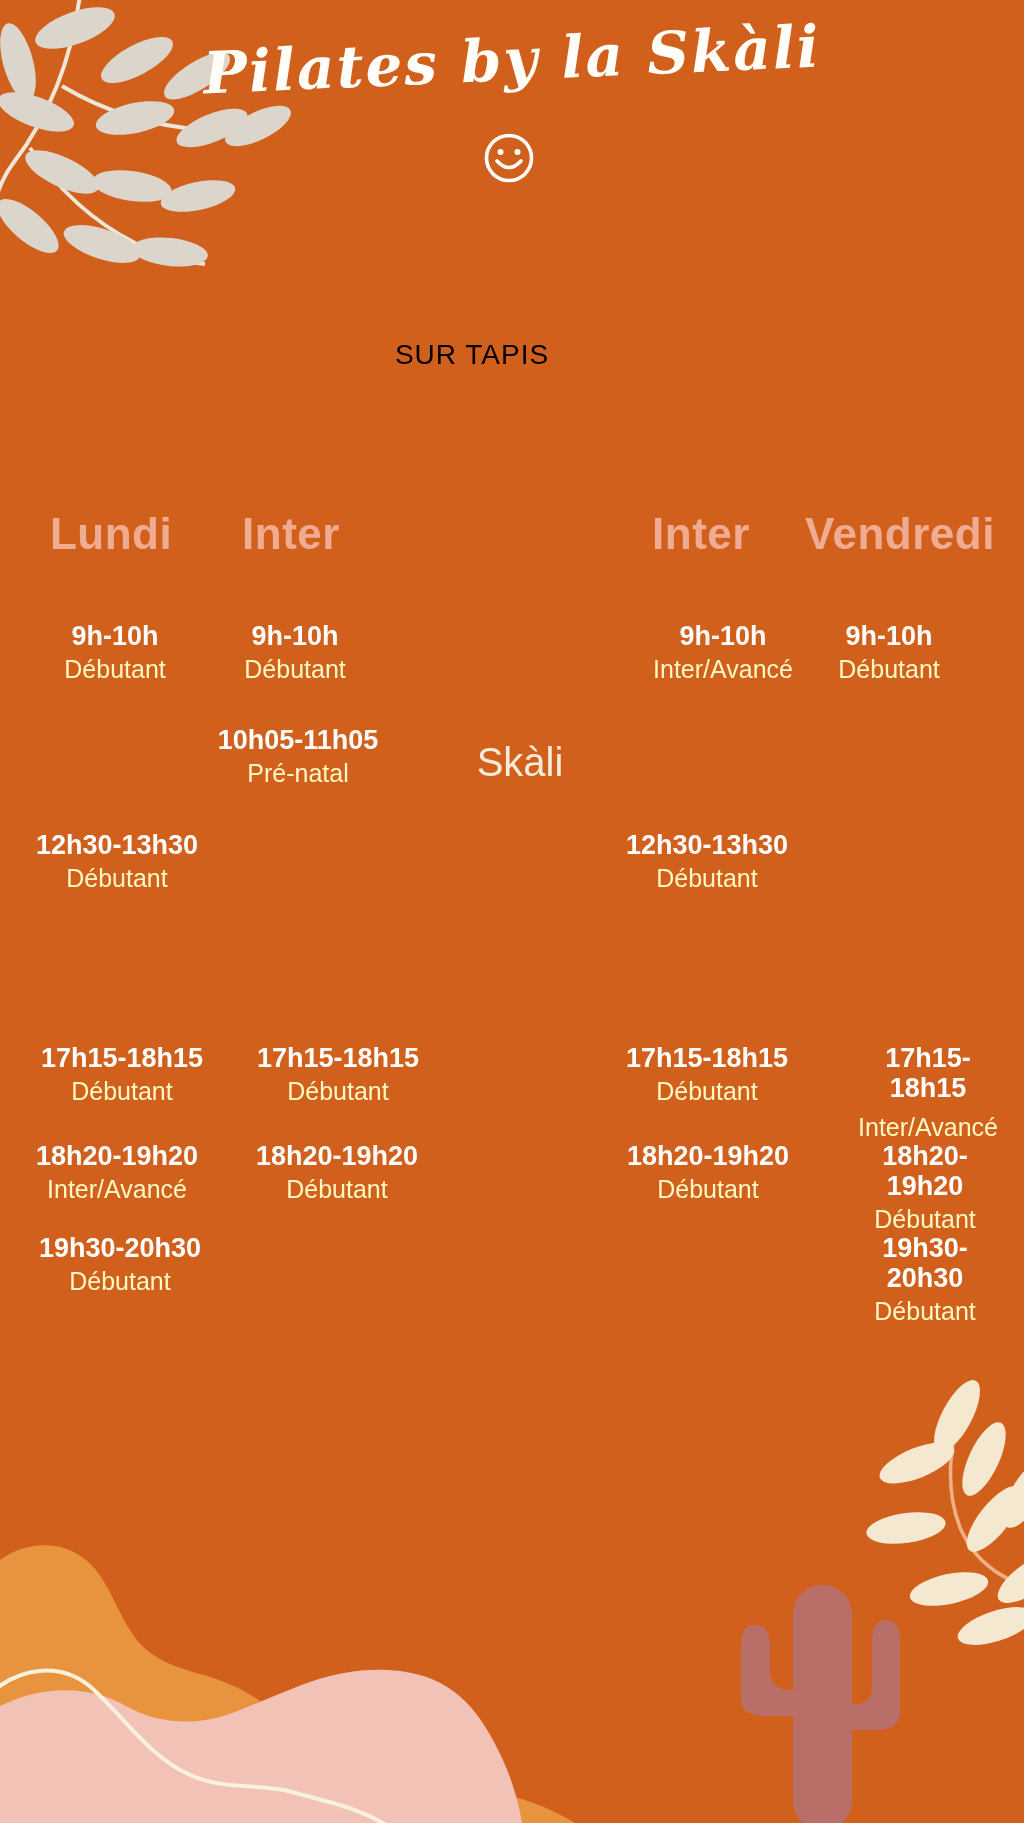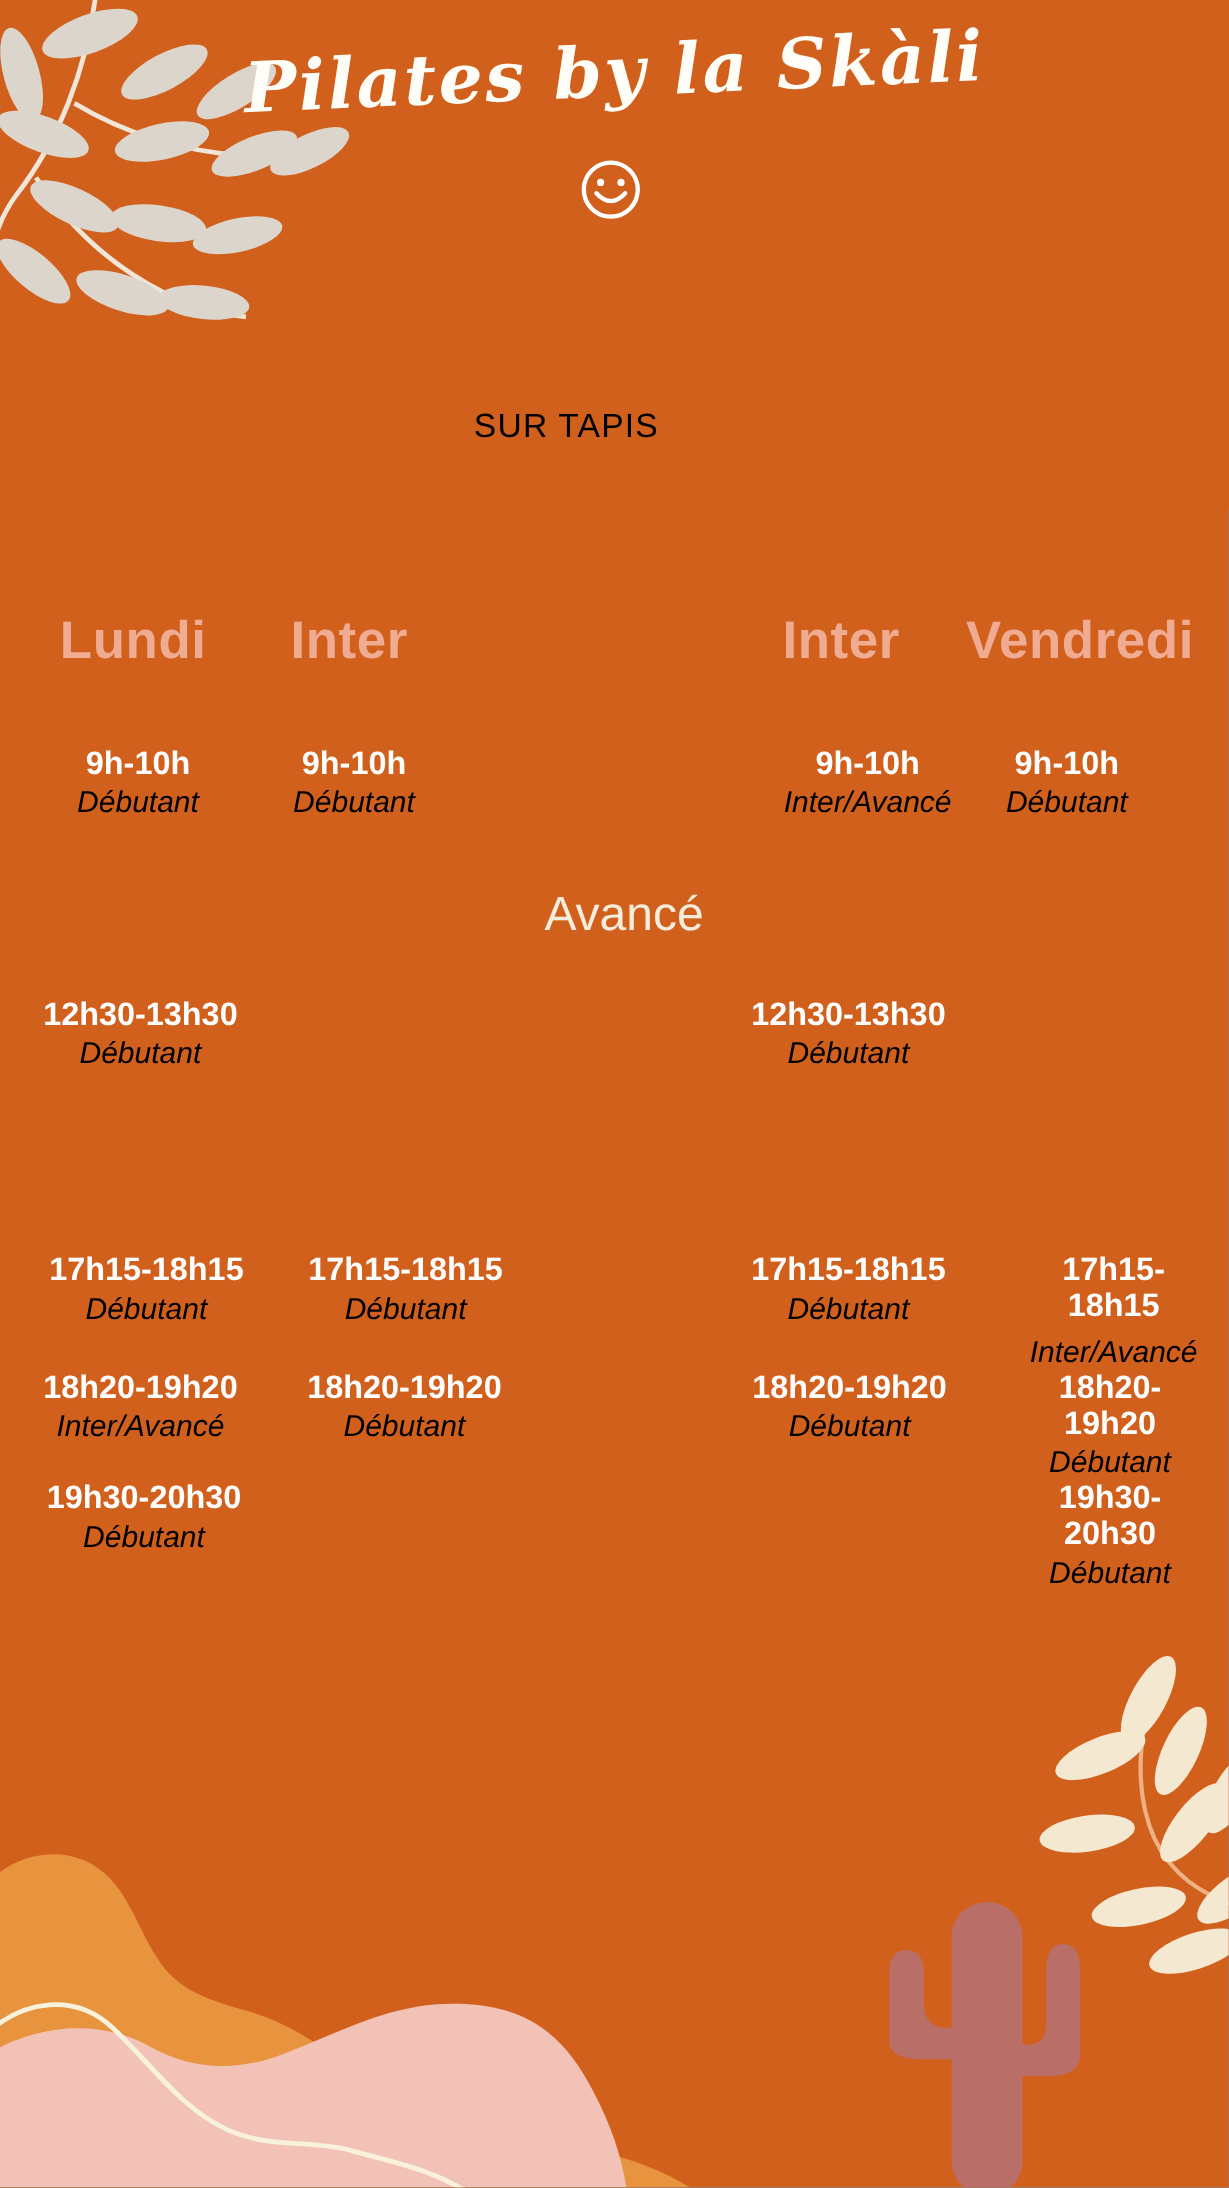--- a/index.html
+++ b/index.html
@@ -20,21 +20,21 @@
     font-size:58px;letter-spacing:2px;
     color:#FFFDF7;
     transform:translateX(-50%) rotate(-2.5deg);
   }
   .smiley{position:absolute;left:483px;top:132px;width:52px;height:52px;}
   .heading1{left:500px;top:294px;font-size:31px;letter-spacing:1.5px;color:#F3ECDB;}
   .heading2{left:472px;top:339px;font-size:28px;letter-spacing:1px;color:#000000;}
   .day{top:509px;font-size:44px;font-weight:700;color:#F0AC92;letter-spacing:0.5px;}
   .slot{position:absolute;text-align:center;transform:translateX(-50%);}
   .slot .time{font-size:27px;font-weight:700;color:#FEFEFE;line-height:30px;text-align:center;}
-  .slot .level{font-size:25px;color:#000000;line-height:28px;margin-top:4px;font-style:italic;}
+  .slot .level{font-size:25px;color:#fef9c3;line-height:28px;margin-top:4px;}
   .slot .lvl-low{margin-top:10px;}
   .closed{left:520px;top:740px;font-size:40px;color:#F5EDDB;}
 </style>
 </head>
 <body>
 
 <div class="poster">
 
   <svg class="decor" viewBox="0 0 1024 1823" aria-hidden="true">
 
@@ -112,21 +112,25 @@
   </div>
   <div class="slot" style="left:723px;top:621px">
     <div class="time">9h-10h</div>
     <div class="level">Inter/Avancé</div>
   </div>
   <div class="slot" style="left:889px;top:621px">
     <div class="time">9h-10h</div>
     <div class="level">Débutant</div>
   </div>
 
-  <div class="abs closed">Avancé</div>
+  <div class="slot" style="left:298px;top:725px">
+    <div class="time">10h05-11h05</div>
+    <div class="level">Pré-natal</div>
+  </div>
+  <div class="abs closed">Skàli</div>
 
   <div class="slot" style="left:117px;top:830px">
     <div class="time">12h30-13h30</div>
     <div class="level">Débutant</div>
   </div>
   <div class="slot" style="left:707px;top:830px">
     <div class="time">12h30-13h30</div>
     <div class="level">Débutant</div>
   </div>
 

